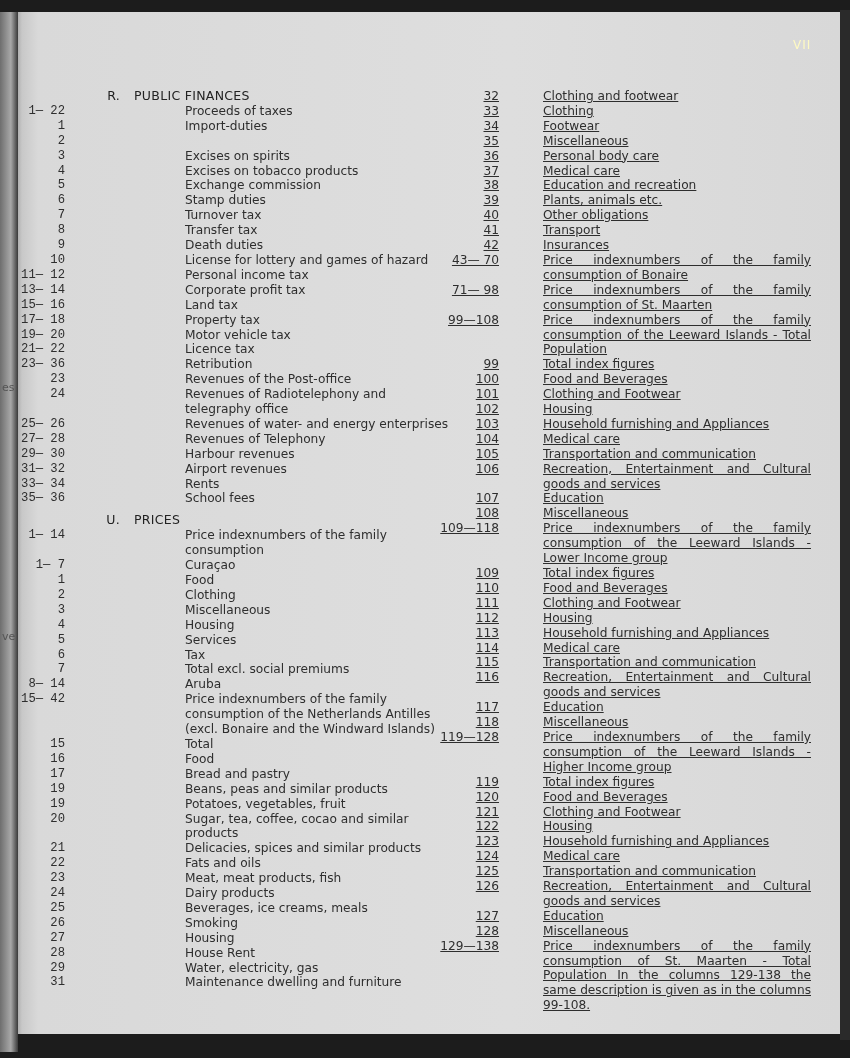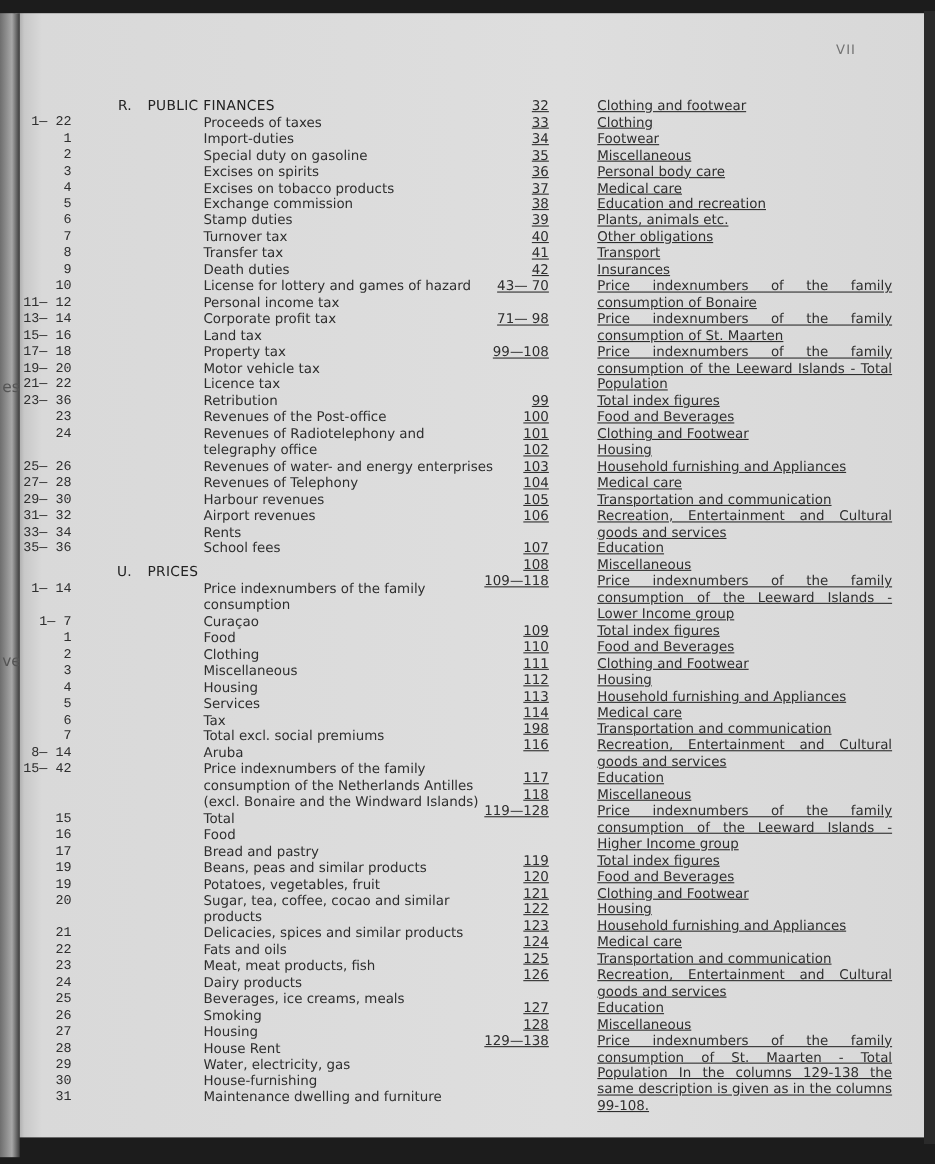--- a/index.html
+++ b/index.html
@@ -16,25 +16,25 @@
   }
   .binding {
     position: absolute; left: 0; top: 12px; width: 18px; height: 1040px;
     background: linear-gradient(90deg, #6e6e6e, #a8a8a8 60%, #3a3a3a);
   }
   .right-edge {
     position: absolute; left: 840px; top: 10px; width: 10px; height: 1030px;
     background: #2a2a2a;
   }
   .page-number {
-    position: absolute; left: 760px; top: 38px; font-size: 12px; color: #737373;
+    position: absolute; left: 793px; top: 38px; font-size: 12px; color: #fef9c3;
     letter-spacing: 1px;
   }
   .margin-frag {
-    position: absolute; font-size: 14px; color: #555;
+    position: absolute; font-size: 11px; color: #555; margin-top: 37px;
   }
   .col {
     position: absolute; font-size: 12.2px; color: #2e2e2e; line-height: 14.9px;
   }
   .col-left { left: 0; top: 89px; width: 420px; }
   .col-right { left: 415px; top: 89px; width: 430px; text-decoration: underline; }
   .row { display: flex; }
   .num { text-align: right; flex: none; white-space: nowrap; }
   .col-left .num { width: 65px; font-family: Liberation Mono, monospace; }
   .col-right .num { width: 84px; }
@@ -65,21 +65,20 @@
     <div class="row">
       <span class="num">1— 22</span>
       <span class="desc">Proceeds of taxes</span>
     </div>
     <div class="row">
       <span class="num">1</span>
       <span class="desc">Import-duties</span>
     </div>
     <div class="row">
       <span class="num">2</span>
-      <span class="desc">Special duty on gasoline</span>
     </div>
     <div class="row">
       <span class="num">3</span>
       <span class="desc">Excises on spirits</span>
     </div>
     <div class="row">
       <span class="num">4</span>
       <span class="desc">Excises on tobacco products</span>
     </div>
     <div class="row">
@@ -269,24 +268,20 @@
     </div>
     <div class="row">
       <span class="num">28</span>
       <span class="desc">House Rent</span>
     </div>
     <div class="row">
       <span class="num">29</span>
       <span class="desc">Water, electricity, gas</span>
     </div>
     <div class="row">
-      <span class="num">30</span>
-      <span class="desc">House-furnishing</span>
-    </div>
-    <div class="row">
       <span class="num">31</span>
       <span class="desc">Maintenance dwelling and furniture</span>
     </div>
   </div>
 <div class="col col-right" id="col-right">
     <div class="row">
       <span class="num">32</span>
       <span class="desc">Clothing and footwear</span>
     </div>
     <div class="row">
@@ -403,21 +398,21 @@
     </div>
     <div class="row">
       <span class="num">113</span>
       <span class="desc">Household furnishing and Appliances</span>
     </div>
     <div class="row">
       <span class="num">114</span>
       <span class="desc">Medical care</span>
     </div>
     <div class="row">
-      <span class="num">198</span>
+      <span class="num">115</span>
       <span class="desc">Transportation and communication</span>
     </div>
     <div class="row">
       <span class="num">116</span>
       <span class="desc">Recreation, Entertainment and Cultural goods and services</span>
     </div>
     <div class="row">
       <span class="num">117</span>
       <span class="desc">Education</span>
     </div>

